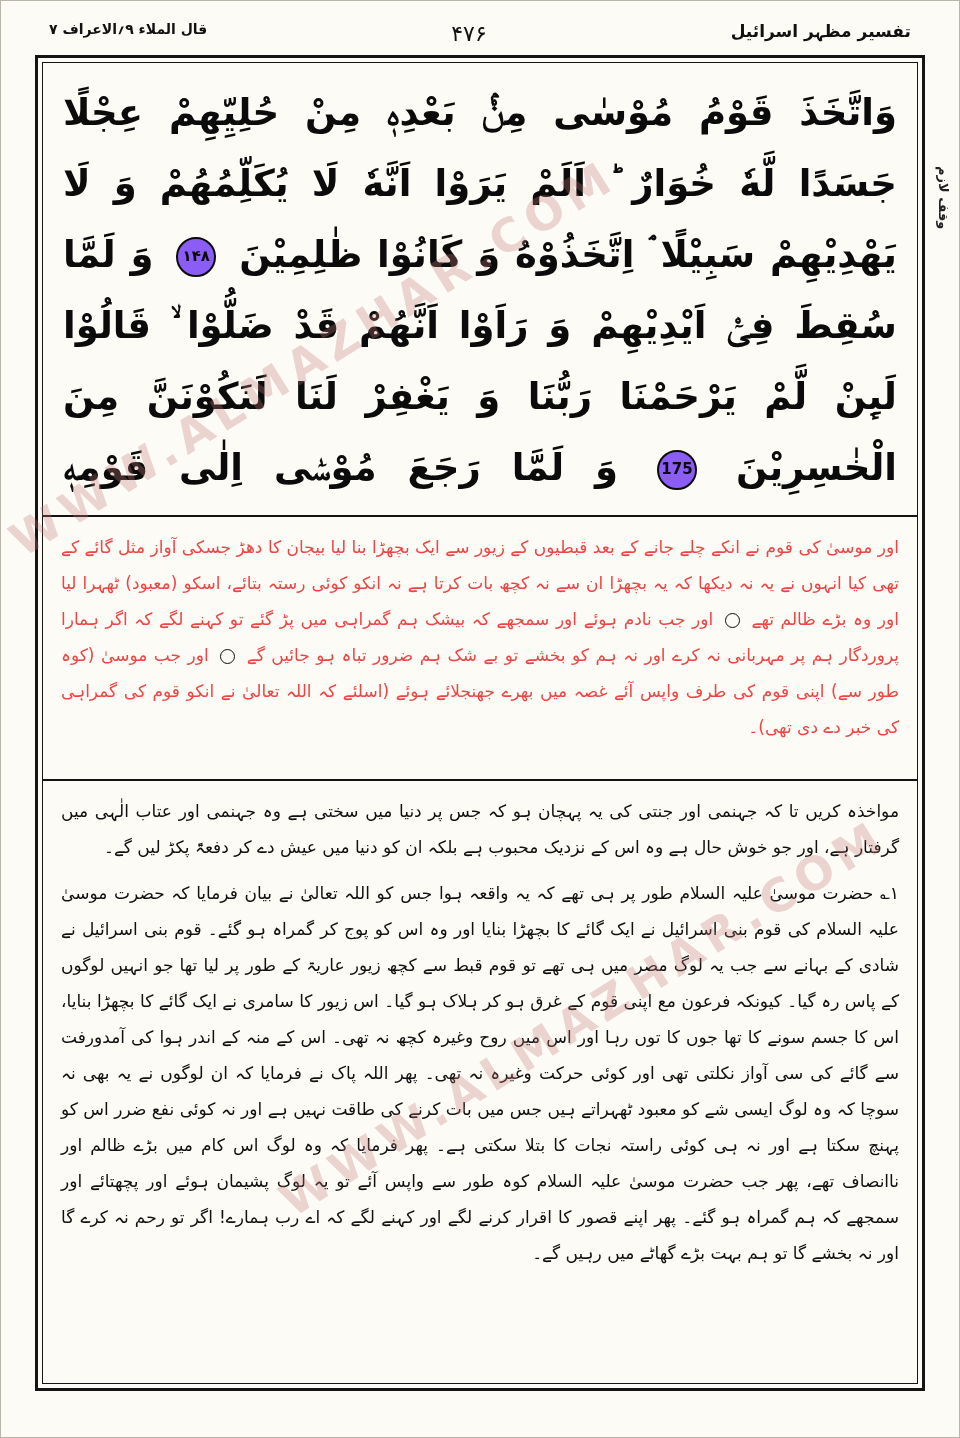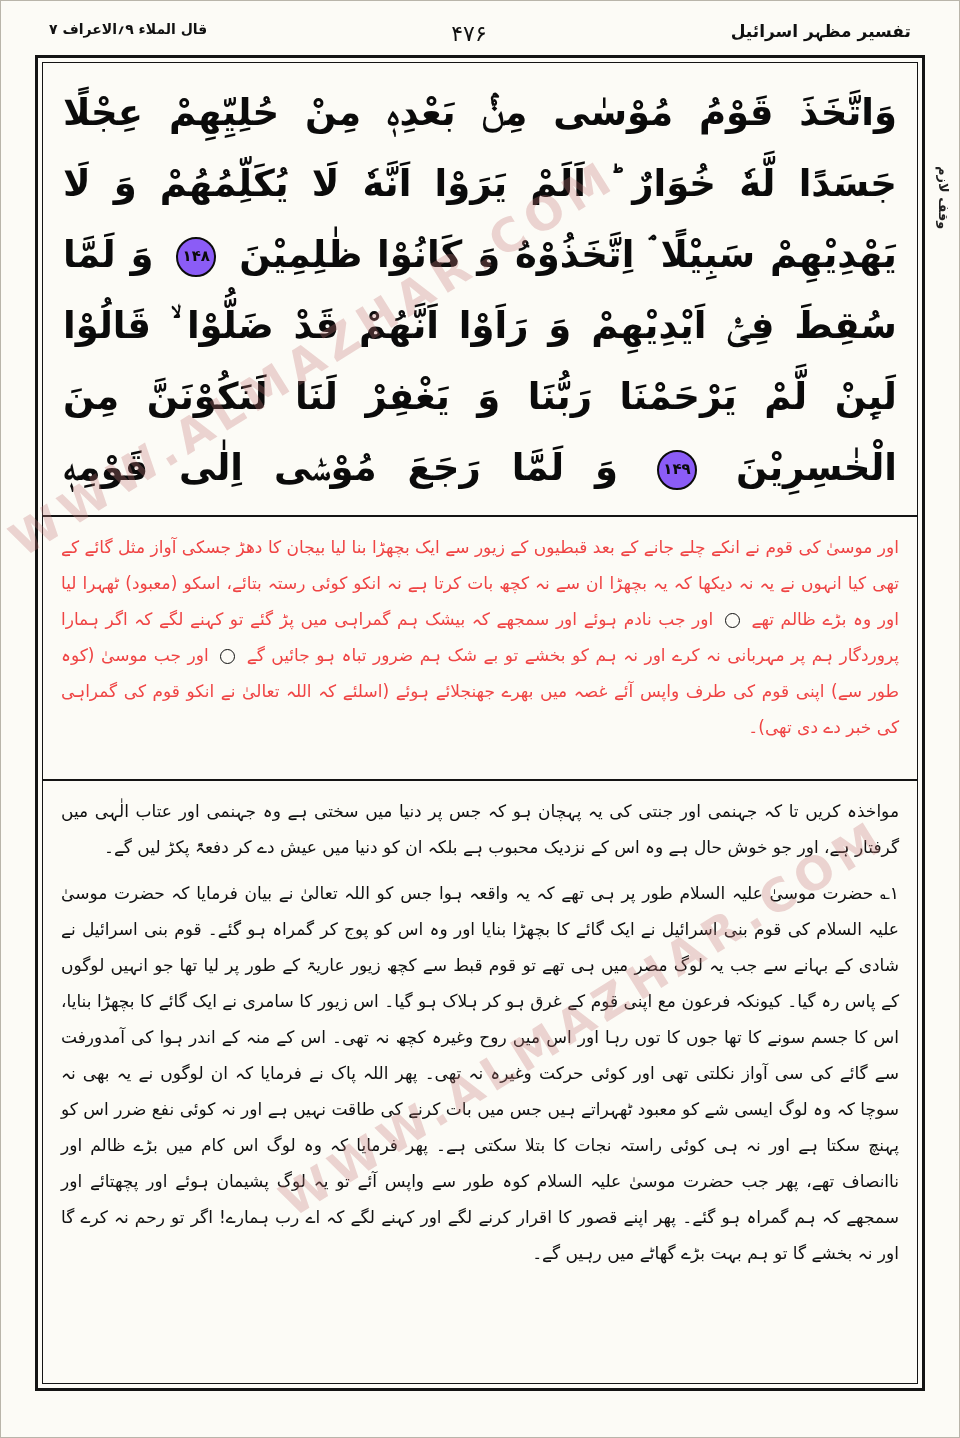--- a/index.html
+++ b/index.html
@@ -134,21 +134,21 @@
 
   <div class="margin-note">وقف لازم</div>
 
   <div class="main-box">
     <div class="inner-box">
 
       <div class="quran-section">
         <span>وَاتَّخَذَ قَوْمُ مُوْسٰی مِنْۢ بَعْدِهٖ مِنْ حُلِیِّهِمْ عِجْلًا جَسَدًا لَّهٗ خُوَارٌ ؕ اَلَمْ یَرَوْا اَنَّهٗ لَا یُكَلِّمُهُمْ وَ لَا یَهْدِیْهِمْ سَبِیْلًا ۘ اِتَّخَذُوْهُ وَ كَانُوْا ظٰلِمِیْنَ</span>
         <span class="verse-badge">۱۴۸</span>
         <span>وَ لَمَّا سُقِطَ فِیْۤ اَیْدِیْهِمْ وَ رَاَوْا اَنَّهُمْ قَدْ ضَلُّوْا ۙ قَالُوْا لَىِٕنْ لَّمْ یَرْحَمْنَا رَبُّنَا وَ یَغْفِرْ لَنَا لَنَكُوْنَنَّ مِنَ الْخٰسِرِیْنَ</span>
-        <span class="verse-badge">۱۴۹</span>
+        <span class="verse-badge">175</span>
         <span>وَ لَمَّا رَجَعَ مُوْسٰۤی اِلٰی قَوْمِهٖ غَضْبَانَ اَسِفًا ۙ</span>
       </div>
 
       <hr class="divider">
 
       <div class="translation-section">
         <span>اور موسیٰ کی قوم نے انکے چلے جانے کے بعد قبطیوں کے زیور سے ایک بچھڑا بنا لیا بیجان کا دھڑ جسکی آواز مثل گائے کے تھی کیا انہوں نے یہ نہ دیکھا کہ یہ بچھڑا ان سے نہ کچھ بات کرتا ہے نہ انکو کوئی رستہ بتائے، اسکو (معبود) ٹھہرا لیا اور وہ بڑے ظالم تھے</span>
         <span class="sep-circle"></span>
         <span>اور جب نادم ہوئے اور سمجھے کہ بیشک ہم گمراہی میں پڑ گئے تو کہنے لگے کہ اگر ہمارا پروردگار ہم پر مہربانی نہ کرے اور نہ ہم کو بخشے تو بے شک ہم ضرور تباہ ہو جائیں گے</span>
         <span class="sep-circle"></span>

